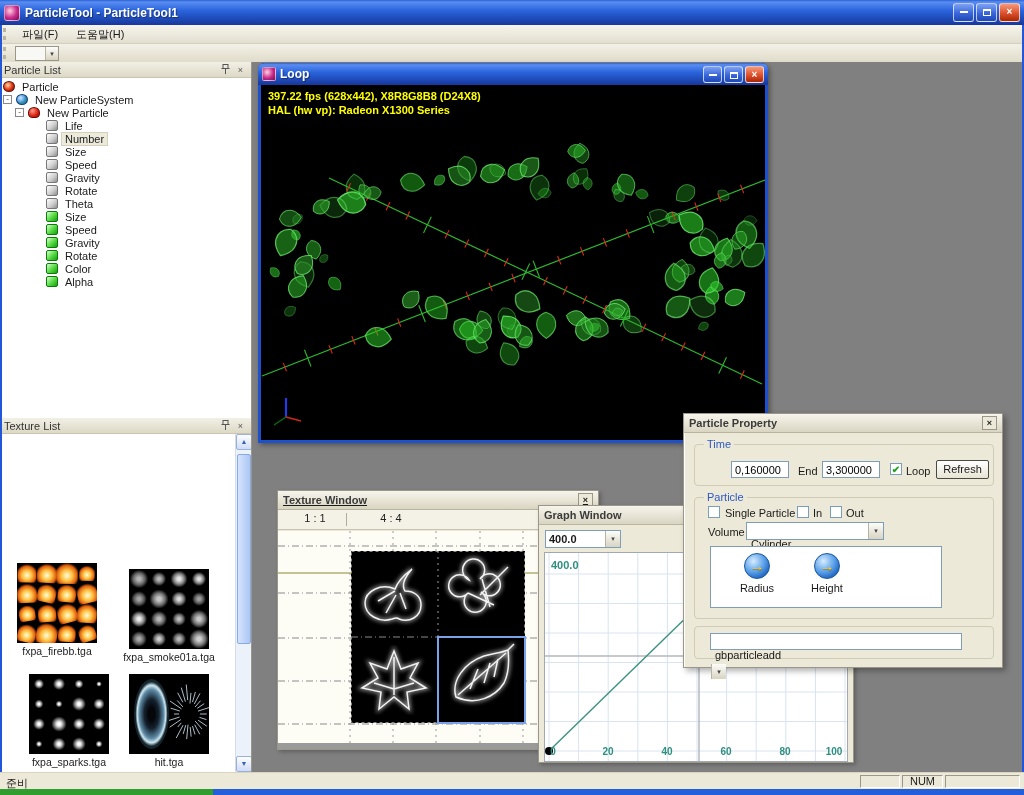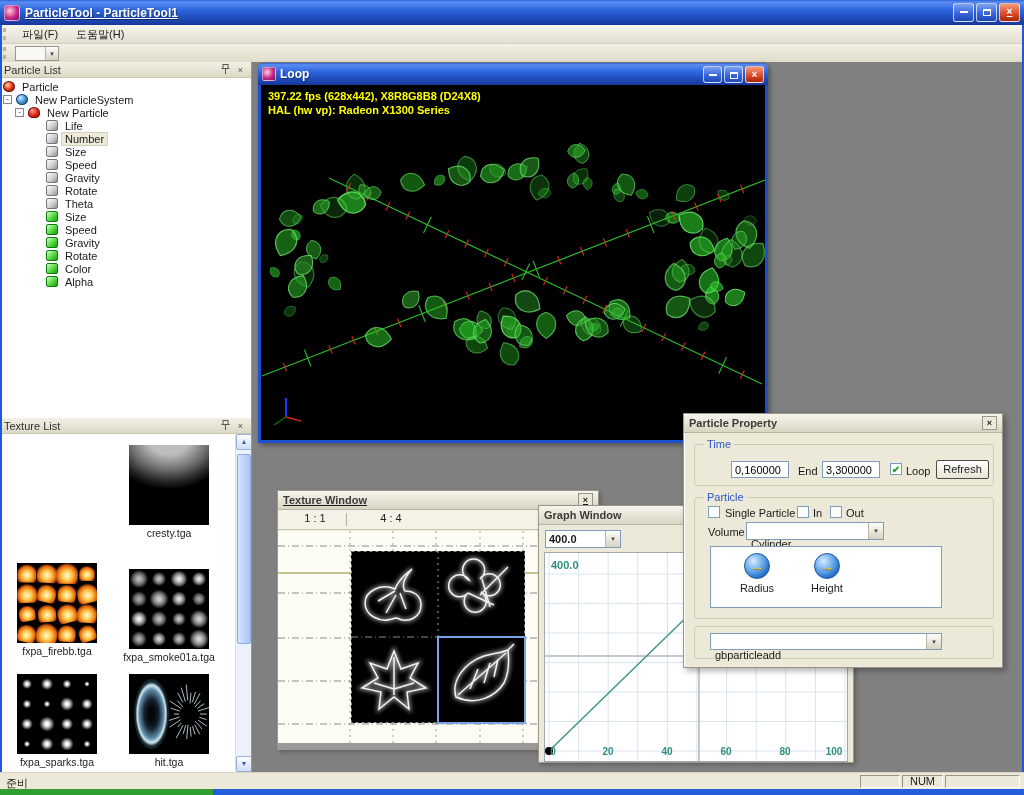--- a/index.html
+++ b/index.html
@@ -2,21 +2,21 @@
 <html><head>
 <meta charset="utf-8">
 <style>
   * { box-sizing: border-box; margin: 0; padding: 0; }
   html,body { width:1024px; height:795px; overflow:hidden; }
   body { position:relative; background:#ece9d8; font-family:"Liberation Sans", sans-serif; font-size:11px; color:#1a1a1a; }
 
   
   .titlebar { position:absolute; left:0; top:0; width:1024px; height:25px;
     background:linear-gradient(180deg,#2963d5 0%,#5a8df2 8%,#2a64dd 42%,#17379b 100%);
-    display:flex; align-items:center; padding:0 4px; color:#fff;text-decoration:underline; }
+    display:flex; align-items:center; padding:0 4px; color:#fff; }
   .titlebar .app-ico { width:16px; height:16px; margin-right:5px; border-radius:3px;
     background:radial-gradient(circle at 35% 35%,#ffd0e0,#c8288a 55%,#6a1050); border:1px solid #fff8; }
   .titlebar .ttl { font-weight:bold; font-size:12px; text-shadow:1px 1px 1px #0006; }
   .capbtns { margin-left:auto; display:flex; }
   .cap-btn { width:21px; height:19px; margin-left:2px; border-radius:3px; border:1px solid #ffffffb0;
     background:linear-gradient(180deg,#7da2f2,#3a66da 55%,#1e48b4); color:#fff; font-weight:bold;
     font-size:10px; line-height:16px; text-align:center; }
   .cap-close { background:linear-gradient(180deg,#f49a7a,#dd4f2b 55%,#a82604); }
   .glyph-restore { display:inline-block; width:8px; height:7px; border:1px solid #fff; border-top:2px solid #fff; margin-top:5px; }
   .glyph-min { display:inline-block; width:8px; height:3px; border-bottom:2px solid #fff; margin-bottom:2px; }
@@ -266,24 +266,20 @@
             <rect x="2" y="0.5" width="5" height="4"></rect>
             <line x1="0.5" y1="4.5" x2="8.5" y2="4.5"></line>
             <line x1="4.5" y1="4.5" x2="4.5" y2="10"></line>
           </g>
         </svg>
     </span>
     <span class="hd-ic">×</span>
   </div>
   <div class="panel-body">
     <div id="texgrid" style="position:absolute; left:0; top:0; right:16px; bottom:0;">
-        <div class="tex-item" style="left: 112px; top: 11px;">
-          <div class="tex-thumb t-cresty"></div>
-          <div class="tex-name">cresty.tga</div>
-        </div>
         <div class="tex-item" style="left: 0px; top: 129px;">
           <div class="tex-thumb">
             <div class="thumb-grid">
               <div class="gcell c-fire" style="transform: scale(0.95) rotate(1deg);"></div>
               <div class="gcell c-fire" style="transform: scale(0.99) rotate(3deg);"></div>
               <div class="gcell c-fire" style="transform: scale(1.09) rotate(1deg);"></div>
               <div class="gcell c-fire" style="transform: scale(0.78) rotate(1deg);"></div>
               <div class="gcell c-fire" style="transform: scale(0.99) rotate(-2deg);"></div>
               <div class="gcell c-fire" style="transform: scale(0.94) rotate(13deg);"></div>
               <div class="gcell c-fire" style="transform: scale(0.92) rotate(6deg);"></div>
@@ -316,21 +312,21 @@
               <div class="gcell c-smoke" style="transform: scale(0.77) rotate(9deg); opacity: 0.8;"></div>
               <div class="gcell c-smoke" style="transform: scale(1.05) rotate(-8deg); opacity: 0.84;"></div>
               <div class="gcell c-smoke" style="transform: scale(0.89) rotate(13deg); opacity: 0.71;"></div>
               <div class="gcell c-smoke" style="transform: scale(0.8) rotate(5deg); opacity: 0.87;"></div>
               <div class="gcell c-smoke" style="transform: scale(0.8) rotate(-6deg); opacity: 0.78;"></div>
               <div class="gcell c-smoke" style="transform: scale(1.12) rotate(14deg); opacity: 0.87;"></div>
             </div>
           </div>
           <div class="tex-name">fxpa_smoke01a.tga</div>
         </div>
-        <div class="tex-item" style="left: 0px; top: 240px;">
+        <div class="tex-item" style="left: 12px; top: 240px;">
           <div class="tex-thumb">
             <div class="thumb-grid">
               <div class="gcell c-spark" style="transform: scale(0.84) rotate(16deg);"></div>
               <div class="gcell c-spark" style="transform: scale(1.01) rotate(-3deg);"></div>
               <div class="gcell c-spark" style="transform: scale(0.74) rotate(0deg);"></div>
               <div class="gcell c-spark" style="transform: scale(0.46) rotate(15deg);"></div>
               <div class="gcell c-spark" style="transform: scale(0.74) rotate(-4deg);"></div>
               <div class="gcell c-spark" style="transform: scale(0.57) rotate(-17deg);"></div>
               <div class="gcell c-spark" style="transform: scale(1.16) rotate(1deg);"></div>
               <div class="gcell c-spark" style="transform: scale(0.94) rotate(-16deg);"></div>
@@ -682,21 +678,21 @@
       <div class="orb"><span>→</span></div>
       <div class="lbl">Radius</div>
     </div>
     <div class="lb-item" style="left:88px; top:6px;">
       <div class="orb"><span>→</span></div>
       <div class="lbl">Height</div>
     </div>
   </div>
 
   <div class="grp" style="left:10px; top:212px; width:300px; height:33px;"></div>
-  <div class="combo" style="left:26px; top:219px; width:232px; height:17px;">
+  <div class="combo" style="left:26px; top:219px; width:252px; height:17px;flex-direction:column;">
     <div class="val">gbparticleadd</div>
     <div class="dd">▾</div>
   </div>
 </div>
 
 <div class="statusbar">
   <div class="ready">준비</div>
   <div class="sb-box" style="left:860px; width:40px;"></div>
   <div class="sb-box" style="left:902px; width:41px;">NUM</div>
   <div class="sb-box" style="left:945px; width:75px;"></div>

